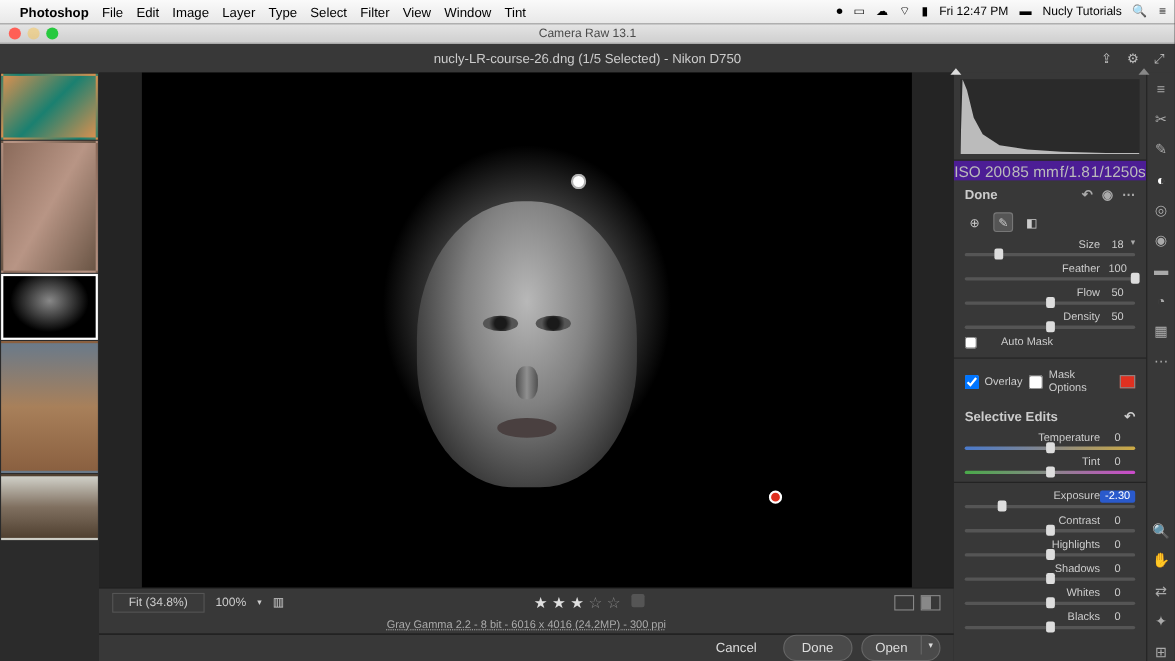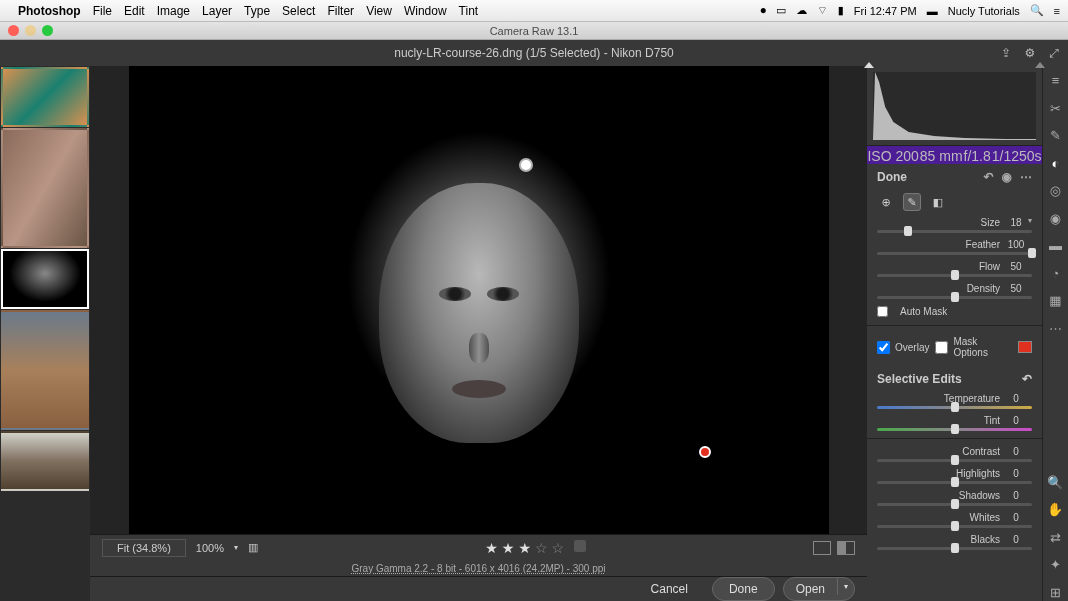--- a/index.html
+++ b/index.html
@@ -69,21 +69,21 @@
 .brush-tools .active{background:#555;border-color:#777}
 .slider-row{padding:3px 10px;position:relative}
 .slider-row .lbl-val{display:flex;justify-content:flex-end;font-size:10px;margin-bottom:2px}
 .slider-row .track{height:3px;background:#555;position:relative;border-radius:2px}
 .slider-row .track.temp{background:linear-gradient(90deg,#4a7acc,#888,#ccaa44)}
 .slider-row .track.tint{background:linear-gradient(90deg,#4aaa4a,#888,#cc4acc)}
 .slider-row .thumb-s{position:absolute;top:-4px;width:8px;height:10px;background:#ddd;border-radius:2px;transform:translateX(-50%)}
 .slider-row .val-box{width:32px;text-align:center;font-size:10px}
 .slider-row .val-box.hl{background:#2a5acc;color:#fff;padding:0 2px;border-radius:2px}
 .slider-row .tri{position:absolute;right:10px;top:2px;font-size:8px;color:#aaa}
-.check-row{padding:4px 10px;display:flex;align-items:center;gap:12px;font-size:10px}
+.check-row{padding:4px 10px;display:flex;align-items:center;gap:22px;font-size:10px}
 .check-row input{width:11px;height:11px}
 .mask-row{padding:6px 10px;display:flex;align-items:center;gap:6px;font-size:10px;justify-content:space-between}
 .mask-row .left-g,.mask-row .right-g{display:flex;align-items:center;gap:5px}
 .swatch{width:14px;height:12px;background:#e03020;border:1px solid #888}
 .sel-edits-hdr{padding:8px 10px 4px;display:flex;justify-content:space-between;align-items:center;font-weight:600;font-size:12px}
 .scroll-area{flex:1;overflow:hidden}
 .toolstrip{width:26px;background:#383838;display:flex;flex-direction:column;align-items:center;padding-top:6px;gap:10px;border-left:1px solid #222}
 .toolstrip span{width:18px;height:18px;display:flex;align-items:center;justify-content:center;color:#aaa;cursor:pointer;font-size:13px}
 .toolstrip .active{color:#fff}
 .toolstrip .gap{height:120px}
@@ -296,20 +296,29 @@
             <span>Tint</span>
             <span class="val-box">0</span>
           </div>
         <div class="track tint">
             <div class="thumb-s" style="left:50%"></div>
           </div>
       </div>
       <div class="divider"></div>
       <div class="slider-row">
         <div class="lbl-val">
+            <span>Exposure</span>
+            <span class="val-box hl">-2.30</span>
+          </div>
+        <div class="track">
+            <div class="thumb-s" style="left:22%"></div>
+          </div>
+      </div>
+      <div class="slider-row">
+        <div class="lbl-val">
             <span>Contrast</span>
             <span class="val-box">0</span>
           </div>
         <div class="track">
             <div class="thumb-s" style="left:50%"></div>
           </div>
       </div>
       <div class="slider-row">
         <div class="lbl-val">
             <span>Highlights</span>

